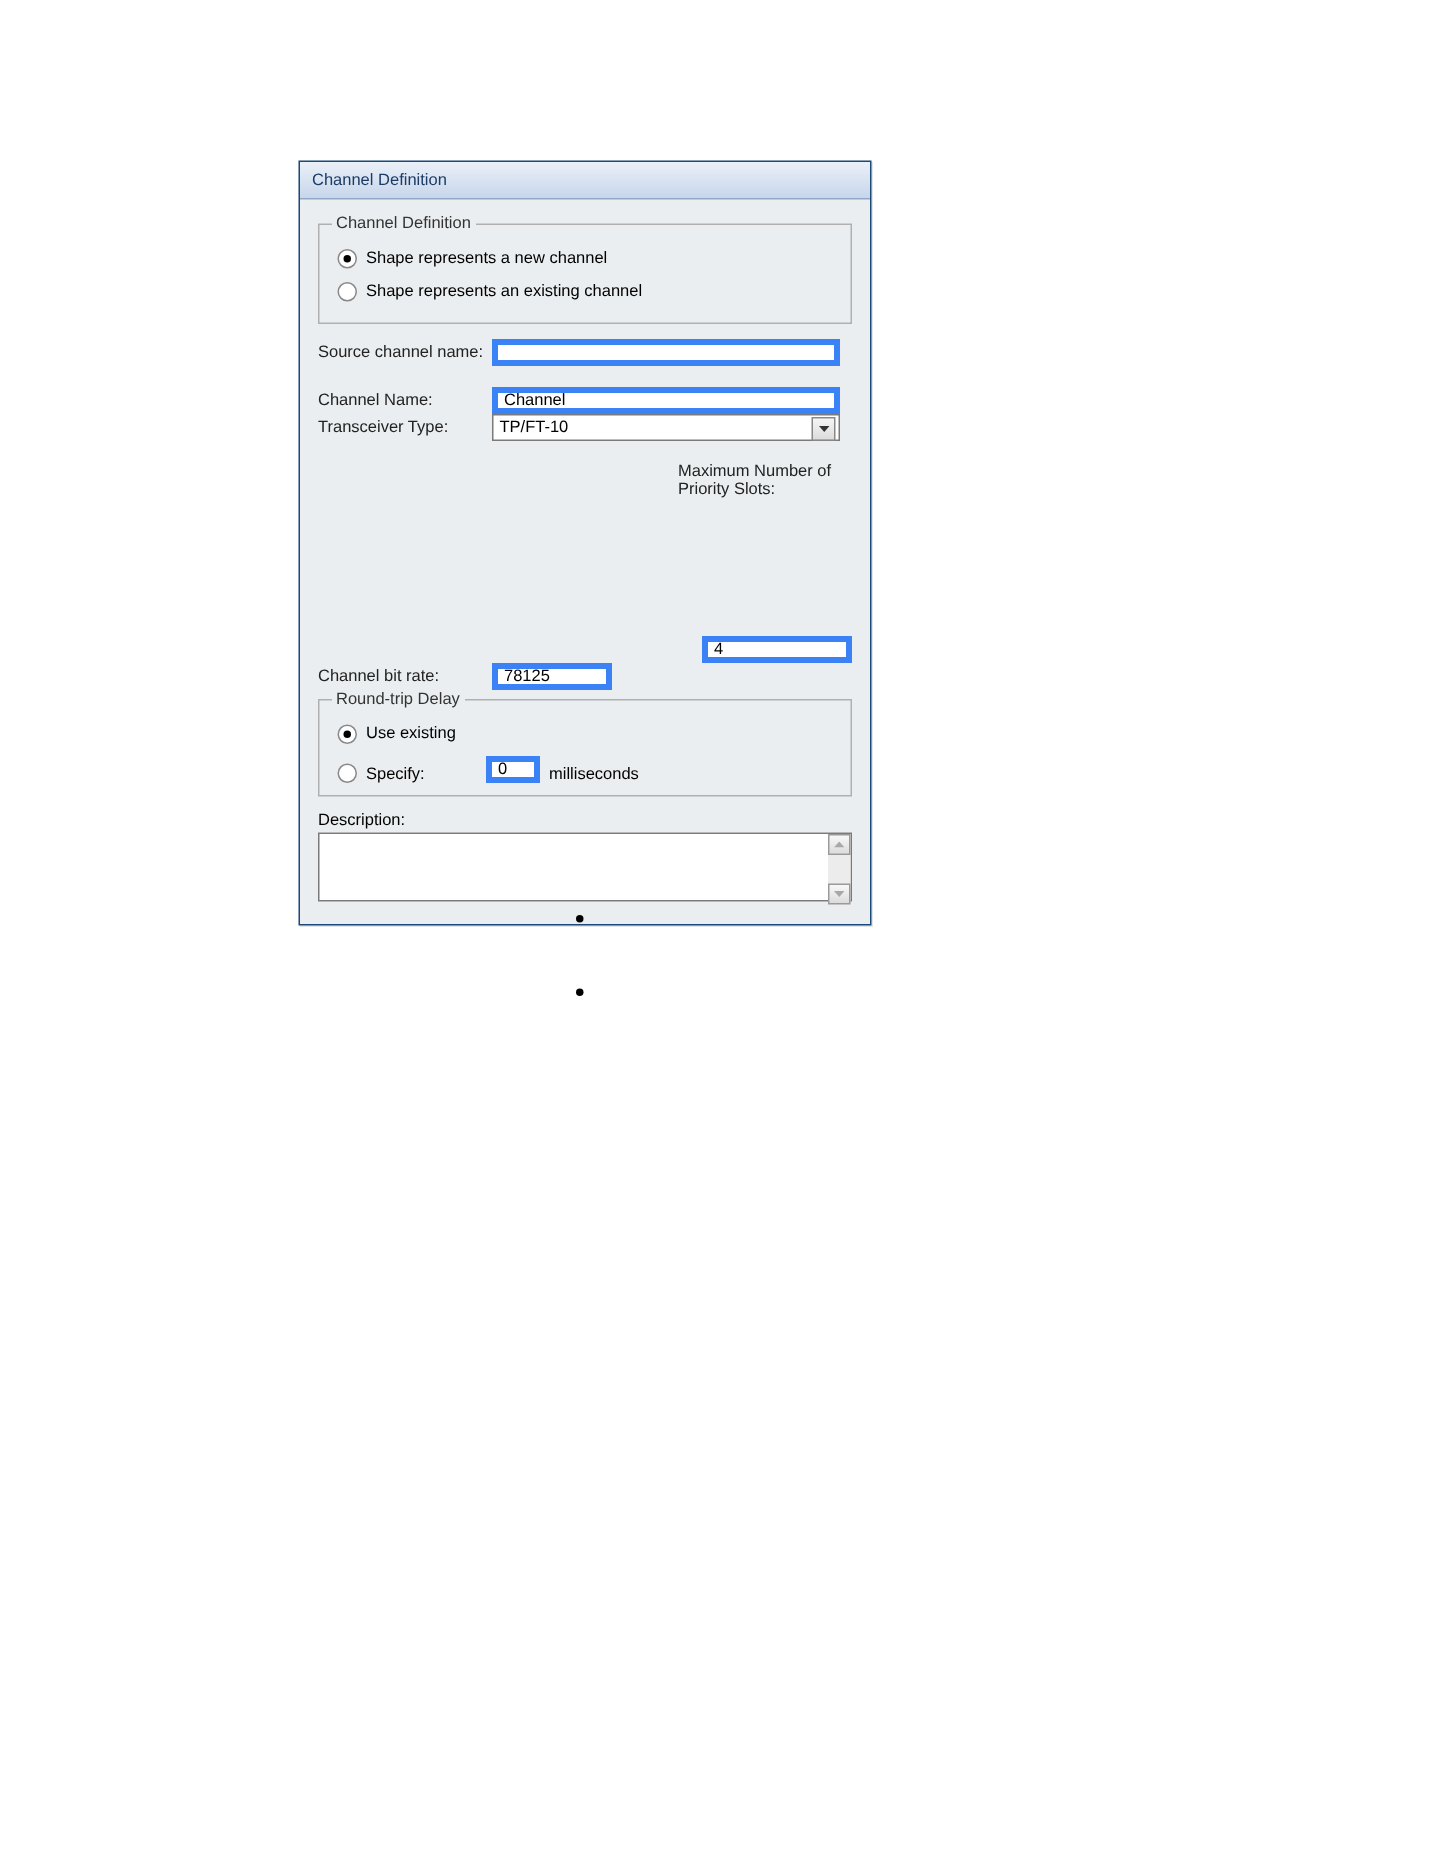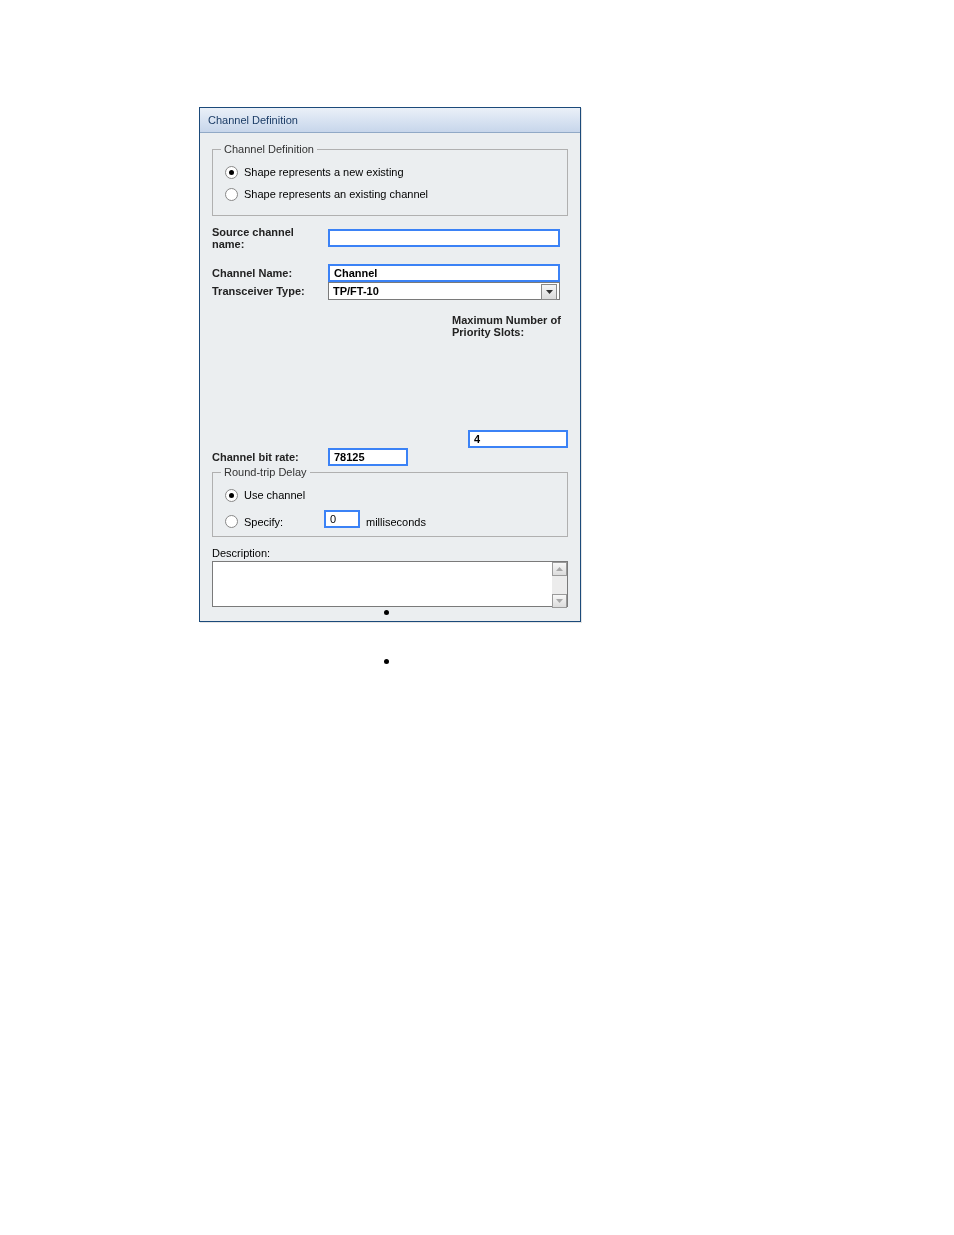--- a/index.html
+++ b/index.html
@@ -71,32 +71,31 @@
     background: #000;
     border-radius: 50%;
     display: none;
   }
   .radio-outer.checked .dot { display: block; }
 
   .form-row {
     display: flex;
     align-items: center;
     margin: 0 0;
-    font-weight: bold;
   }
   .form-label {
     width: 116px;
     flex: 0 0 116px;
     color: #222;
   }
   .form-label.two-line {
     line-height: 1.1;
   }
   .text-input {
-    border: 2px solid #3b82f6;
+    border: 4px solid #3b82f6;
     background: #fff;
     height: 18px;
     padding: 1px 4px;
     font: inherit;
     box-sizing: border-box;
   }
   .dropdown {
     border: 1px solid #7a7a7a;
     background: #fff;
     height: 18px;
@@ -209,21 +208,21 @@
 
     <div class="body">
 
       <fieldset class="groupbox">
         <legend>Channel Definition</legend>
 
         <div class="radio-row">
           <span class="radio-outer checked">
               <span class="dot"></span>
             </span>
-          <span>Shape represents a new existing</span>
+          <span>Shape represents a new channel</span>
         </div>
 
         <div class="radio-row">
           <span class="radio-outer"></span>
           <span>Shape represents an existing channel</span>
         </div>
       </fieldset>
 
       <div class="form-row">
         <span class="form-label">Source channel name:</span>
@@ -260,21 +259,21 @@
         <input type="text" class="text-input" style="width: 80px;" value="78125">
       </div>
 
       <fieldset class="groupbox delay-group">
         <legend>Round-trip Delay</legend>
 
         <div class="radio-row">
           <span class="radio-outer checked">
               <span class="dot"></span>
             </span>
-          <span>Use channel</span>
+          <span>Use existing</span>
         </div>
 
         <div class="delay-specify" style="margin-top:6px;">
           <span class="radio-outer"></span>
           <span style="width:74px">Specify:</span>
           <input type="text" class="text-input" style="width: 36px;" value="0">
           <span>milliseconds</span>
         </div>
       </fieldset>
 

